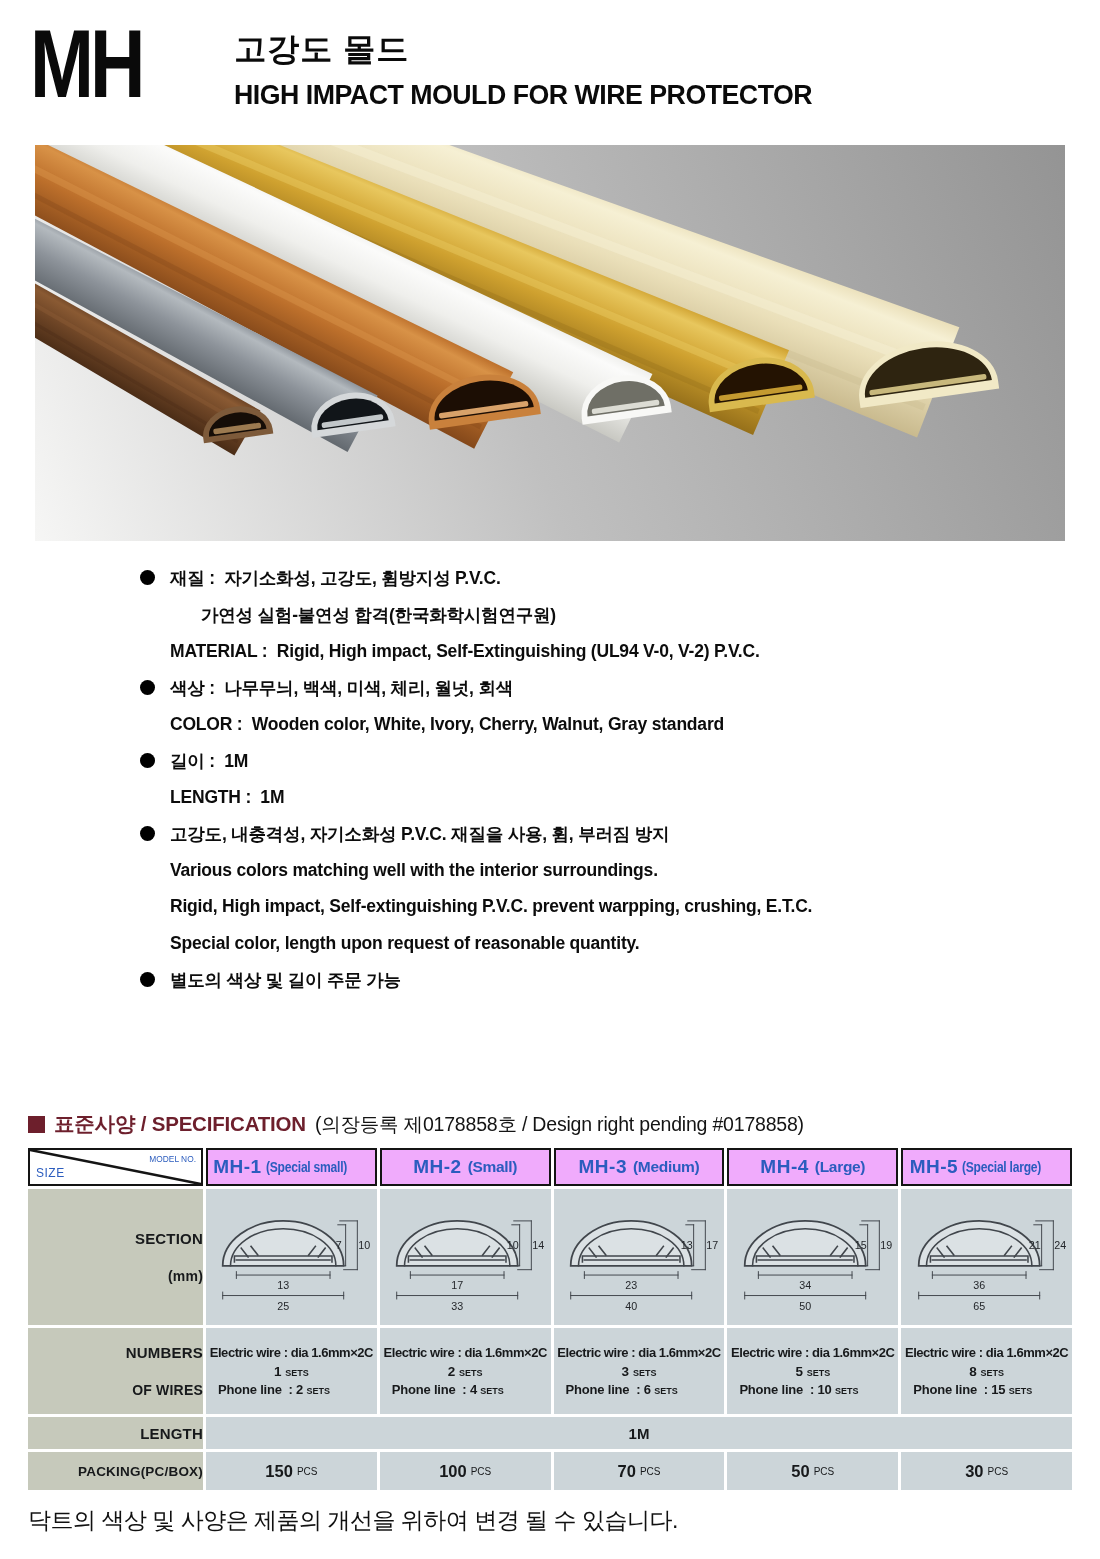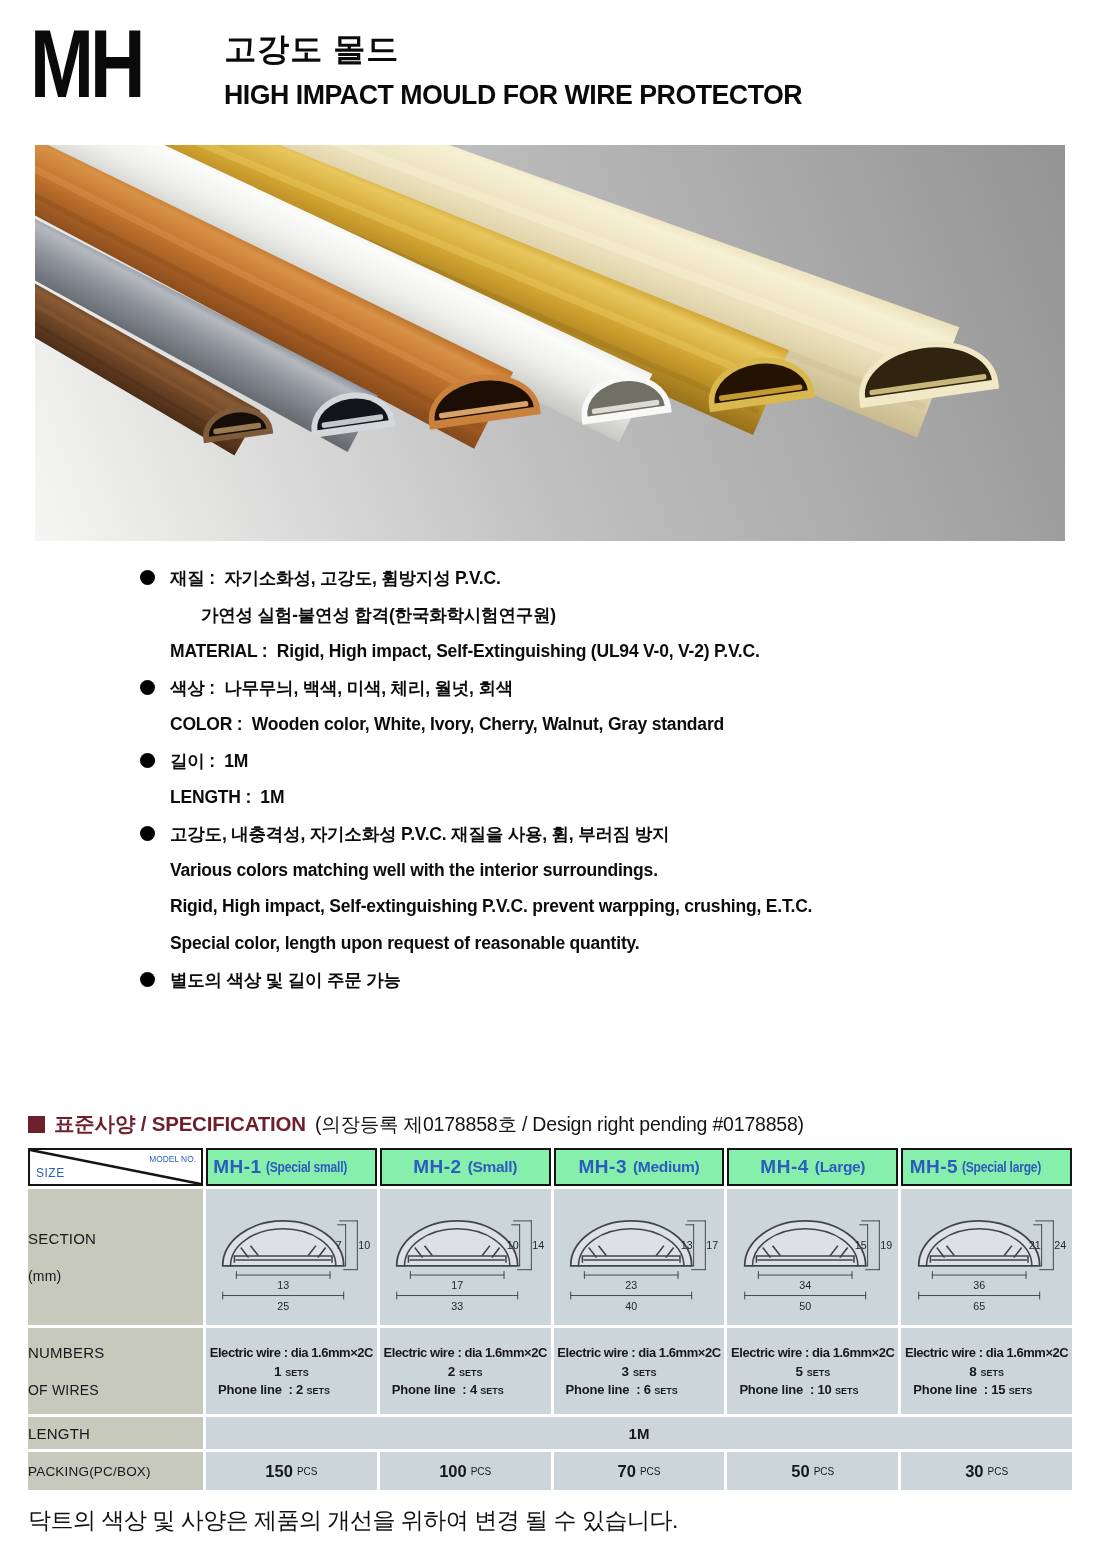--- a/index.html
+++ b/index.html
@@ -1,20 +1,20 @@
 <!DOCTYPE html>
 <html><head>
 <meta charset="utf-8">
 <style>
   html,body{margin:0;padding:0;background:#ffffff;}
   body{font-family:"Liberation Sans", sans-serif; color:#111;}
   .page{position:relative; width:1100px; height:1559px; background:#fff; overflow:hidden; margin:0 auto;}
 
   
-  .hdr{position:absolute; top:18px; left:30px; display:flex; align-items:flex-start;}
+  .hdr{position:absolute; top:18px; left:30px; display:flex; align-items:flex-start;gap:10px;}
   .logo{font-size:96px; line-height:0.95; font-weight:bold; letter-spacing:-5px;
         transform:scaleX(0.80); transform-origin:left top; color:#0a0a0a;}
   .hdr-titles{margin-left:55px; padding-top:10px;}
   .t-ko{font-size:32px; font-weight:bold; letter-spacing:1px; color:#0a0a0a;}
   .t-en{font-size:27px; font-weight:bold; margin-top:8px; letter-spacing:-0.5px;
         transform:scaleX(0.99); transform-origin:left; color:#0a0a0a; white-space:nowrap;}
 
   
   .photo{position:absolute; top:145px; left:35px; width:1030px; height:396px;}
   .photo svg{display:block;}
@@ -30,32 +30,32 @@
   
   .spec-h{position:absolute; top:1110px; left:28px; display:flex; align-items:center; white-space:nowrap;}
   .spec-sq{width:17px; height:17px; margin-right:9px; flex:0 0 auto;}
   .spec-title{font-size:20.5px; font-weight:bold; letter-spacing:-0.2px;}
   .spec-note{font-size:19.5px; font-weight:500; color:#141414; margin-left:9px; letter-spacing:-0.2px;}
 
   
   .spec-table{position:absolute; top:1148px; left:28px; width:1044px;
       display:grid; grid-template-columns:175px repeat(5,1fr);
       grid-template-rows:38px 136px 86px 32px 38px; gap:3px;}
-  .hc{background:#86efac; border:2px solid #141414; display:flex; align-items:center; justify-content:center;
+  .hc{background:#f0abfc; border:2px solid #141414; display:flex; align-items:center; justify-content:center;
       color:#2b5cbe; font-weight:bold; gap:6px; position:relative;}
   .hc .m{font-size:19px; letter-spacing:0.5px;}
   .hc .s{font-size:15.5px; letter-spacing:-0.3px;}
   .hc .s.cond{transform:scaleX(0.78); transform-origin:left center; margin-left:-2px;}
   .corner{background:#fff; border:2px solid #141414; position:relative; color:#2b5cbe;}
   .corner svg{position:absolute; inset:0; width:100%; height:100%;}
   .corner .sz{position:absolute; left:6px; bottom:4px; font-size:12px; letter-spacing:0.5px;}
   .corner .mn{position:absolute; right:5px; top:3px; font-size:9.5px; transform:scaleX(0.88);
               transform-origin:right; letter-spacing:0px;}
-  .lbl{background:#c6c9bb; display:flex; flex-direction:column; align-items:flex-start; justify-content:center;
-       font-size:15px; font-weight:400; color:#17191b; letter-spacing:0.2px; text-align:center;}
+  .lbl{background:#c6c9bb; display:flex; flex-direction:column; align-items:flex-end; justify-content:center;
+       font-size:15px; font-weight:700; color:#17191b; letter-spacing:0.2px; text-align:center;}
   .lbl .small{font-size:14px; margin-top:21px;}
   .lbl.pk{font-size:13.5px; transform-origin:center;}
   .dc{background:#ccd5d9; display:flex; align-items:center; justify-content:center; color:#17191b;}
   .secc{padding:4px 0;}
   .secsvg{width:160px; height:124px;}
   .secsvg .ln{fill:none; stroke:#41464c; stroke-width:1.6; stroke-linecap:square;}
   .secsvg .fl{fill:rgba(255,255,255,0.30); stroke:#41464c; stroke-width:1.8;}
   .secsvg text{font-family:"Liberation Sans",sans-serif; font-size:11px; fill:#23262a; text-anchor:middle;}
   .wires{flex-direction:column; justify-content:center; padding:4px 2px; font-weight:600;}
   .wires .l1{font-size:13px; letter-spacing:-0.45px; white-space:nowrap;}

